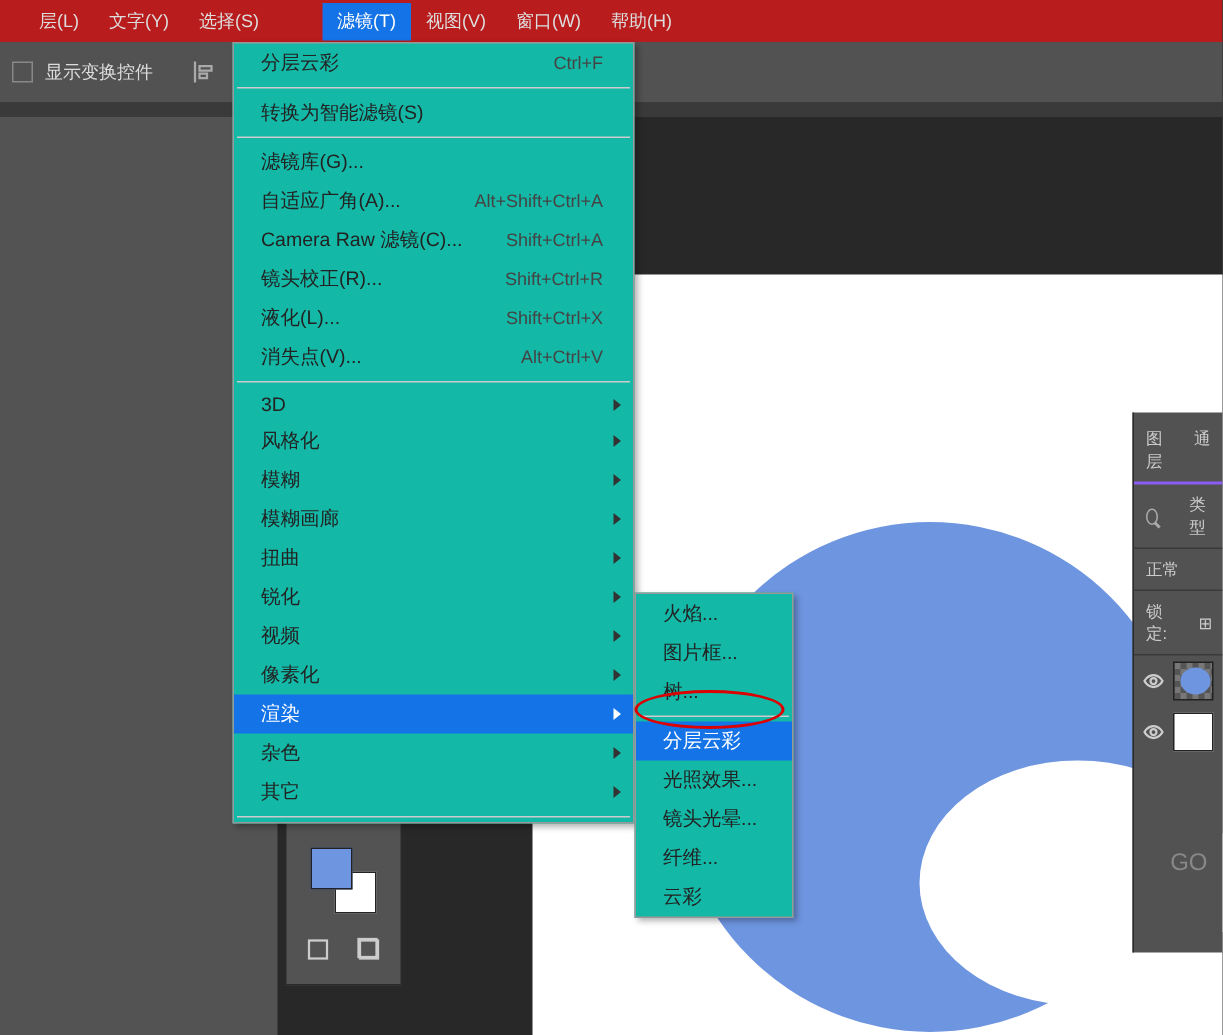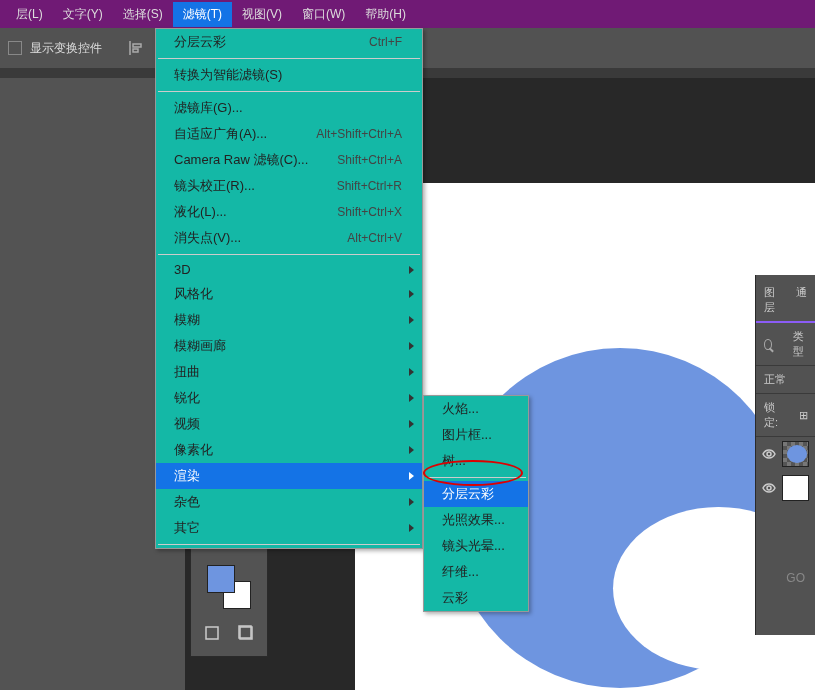--- a/index.html
+++ b/index.html
@@ -1,20 +1,20 @@
 <!DOCTYPE html>
 <html><head>
   <meta charset="utf-8">
   <style>
     * { margin: 0; padding: 0; box-sizing: border-box; font-family: "Microsoft YaHei", sans-serif; }
     body { width: 815px; height: 690px; background: #535353; overflow: hidden; position: relative; }
     
-    .menubar { height: 28px; background: #701a75; display: flex; align-items: center; padding: 0 6px; }
+    .menubar { height: 28px; background: #b91c1c; display: flex; align-items: center; padding: 0 16px; }
     .menubar-item { color: #ddd; font-size: 12px; padding: 4px 10px; cursor: default; }
-    .menubar-item.active { background: #1473e6; color: #fff; }
+    .menubar-item.active { background: #1473e6; color: #fff; margin-left: 32px; }
     
     .options-bar { height: 40px; background: #525252; display: flex; align-items: center; padding: 0 8px; gap: 8px; }
     .checkbox { width: 14px; height: 14px; border: 1px solid #888; }
     .options-label { color: #ddd; font-size: 12px; }
     .tool-icon { width: 28px; height: 28px; display: flex; align-items: center; justify-content: center; }
     .tool-icon svg { stroke: #aaa; fill: none; stroke-width: 1.5; }
     
     .timeline-bar { height: 10px; background: #3a3a3a; }
     
     .dropdown-menu { position: absolute; background: #14b8a6; border: 1px solid #999; box-shadow: 2px 2px 4px rgba(0,0,0,0.3); z-index: 10; }
@@ -46,21 +46,21 @@
     .layers-panel { position: absolute; top: 275px; right: 0; width: 60px; height: 360px; background: #525252; border-left: 1px solid #2a2a2a; padding: 4px 0; }
     .panel-tabs { display: flex; font-size: 11px; color: #ccc; border-bottom: 2px solid #8b5cf6; padding: 6px 8px; gap: 12px; }
     .panel-section { padding: 6px 8px; font-size: 11px; color: #ccc; border-bottom: 1px solid #3a3a3a; display: flex; align-items: center; gap: 21px; }
     .layer-row { display: flex; align-items: center; padding: 4px 6px; gap: 6px; }
     .eye { width: 14px; height: 14px; }
     .eye svg { stroke: #ccc; fill: none; stroke-width: 1.5; }
     .thumb { width: 30px; height: 26px; border: 1px solid #222; }
     .thumb.circle { background: repeating-conic-gradient(#555 0 25%, #777 0 50%) 0/8px 8px; position: relative; }
     .thumb.circle::after { content: ""; position: absolute; top: 3px; left: 4px; width: 20px; height: 18px; background: #6e95e0; border-radius: 50%; }
     .thumb.white { background: #fff; }
-    .go-tag { position: absolute; bottom: 50px; right: 10px; color: #888; font-size: 12px; }
+    .go-tag { position: absolute; bottom: 50px; right: 10px; color: #888; font-size: 16px; }
     .search-ic { width: 11px; height: 11px; border: 1.5px solid #aaa; border-radius: 50%; position: relative; }
     .search-ic::after { content: ""; position: absolute; width: 5px; height: 1.5px; background: #aaa; bottom: -2px; right: -3px; transform: rotate(45deg); }
   </style>
 </head>
 <body>
 
 <div class="menubar">
   <div class="menubar-item">层(L)</div>
   <div class="menubar-item">文字(Y)</div>
   <div class="menubar-item">选择(S)</div>

